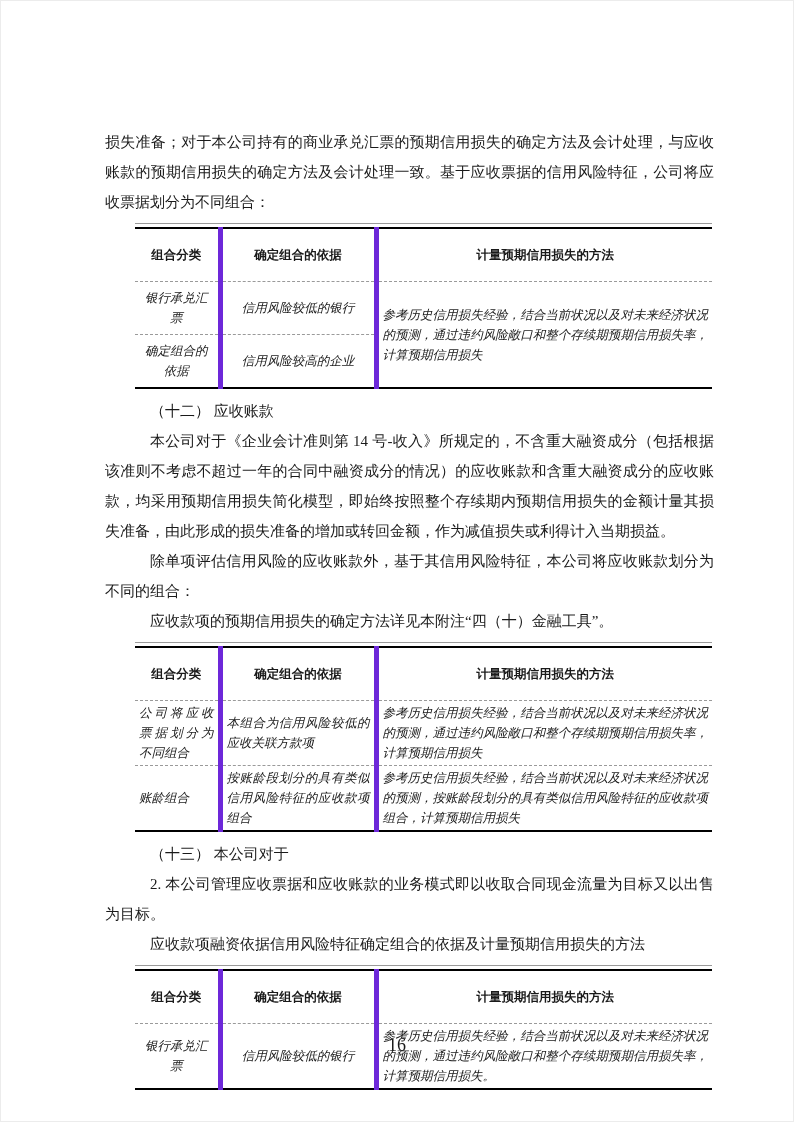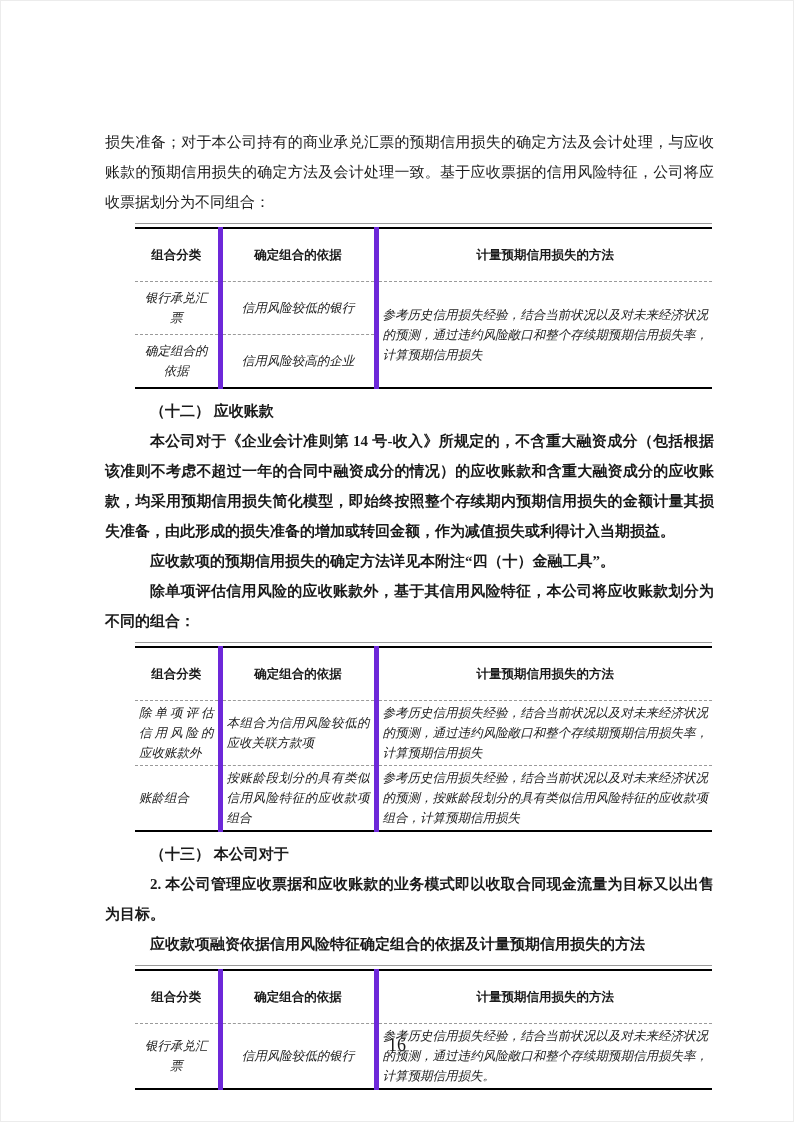--- a/index.html
+++ b/index.html
@@ -8,24 +8,24 @@
     width:794px; height:1122px;
     background:#ffffff;
     font-family:"Liberation Serif","DejaVu Serif",serif;
     color:#1a1a1a;
     overflow:hidden;
     box-sizing:border-box;
     border:1px solid #ececec;
   }
   .content { position:absolute; left:104px; top:90px; width:609px;margin-top:36px; }
   .para { margin:0; font-size:15px; line-height:30px; text-align:justify; }
-  .indent { text-indent:3em;font-weight:bold; }
+  .indent { text-indent:3em; }
   .heading {
     margin:5px 0 0 0; font-size:15px; line-height:30px;
-    font-weight:bold; text-indent:3em;
+    font-weight:normal; text-indent:3em;
   }
   .tblwrap {
     margin:6px 0 7px 30px;
     border-top:1px solid #9a9a9a;
     padding-top:3px;
     width:577px;
   }
   table.doc-table {
     width:577px;
     border-collapse:collapse;
@@ -90,40 +90,40 @@
           <tr>
             <td class="ctr">确定组合的依据</td>
             <td class="ctr">信用风险较高的企业</td>
           </tr>
         </tbody>
       </table>
     </div>
 
     <p class="heading">（十二） 应收账款</p>
     <p class="para indent">本公司对于《企业会计准则第 14 号-收入》所规定的，不含重大融资成分（包括根据该准则不考虑不超过一年的合同中融资成分的情况）的应收账款和含重大融资成分的应收账款，均采用预期信用损失简化模型，即始终按照整个存续期内预期信用损失的金额计量其损失准备，由此形成的损失准备的增加或转回金额，作为减值损失或利得计入当期损益。</p>
+    <p class="para indent">除单项评估信用风险的应收账款外，基于其信用风险特征，本公司将应收账款划分为不同的组合：</p>
     <p class="para indent">应收款项的预期信用损失的确定方法详见本附注“四（十）金融工具”。</p>
-    <p class="para indent">除单项评估信用风险的应收账款外，基于其信用风险特征，本公司将应收账款划分为不同的组合：</p>
 
     <div class="tblwrap">
       <table class="doc-table">
         <colgroup>
             <col class="c1">
             <col class="c2">
             <col class="c3">
           </colgroup>
         <thead>
           <tr>
             <th>组合分类</th>
             <th>确定组合的依据</th>
             <th>计量预期信用损失的方法</th>
           </tr>
         </thead>
         <tbody>
           <tr>
-            <td class="jst">除单项评估信用风险的应收账款外</td>
+            <td class="jst">公司将应收票据划分为不同组合</td>
             <td class="jst">本组合为信用风险较低的应收关联方款项</td>
             <td class="jst">参考历史信用损失经验，结合当前状况以及对未来经济状况的预测，通过违约风险敞口和整个存续期预期信用损失率，计算预期信用损失</td>
           </tr>
           <tr>
             <td class="jst">账龄组合</td>
             <td class="jst">按账龄段划分的具有类似信用风险特征的应收款项组合</td>
             <td class="jst">参考历史信用损失经验，结合当前状况以及对未来经济状况的预测，按账龄段划分的具有类似信用风险特征的应收款项组合，计算预期信用损失</td>
           </tr>
         </tbody>
       </table>

